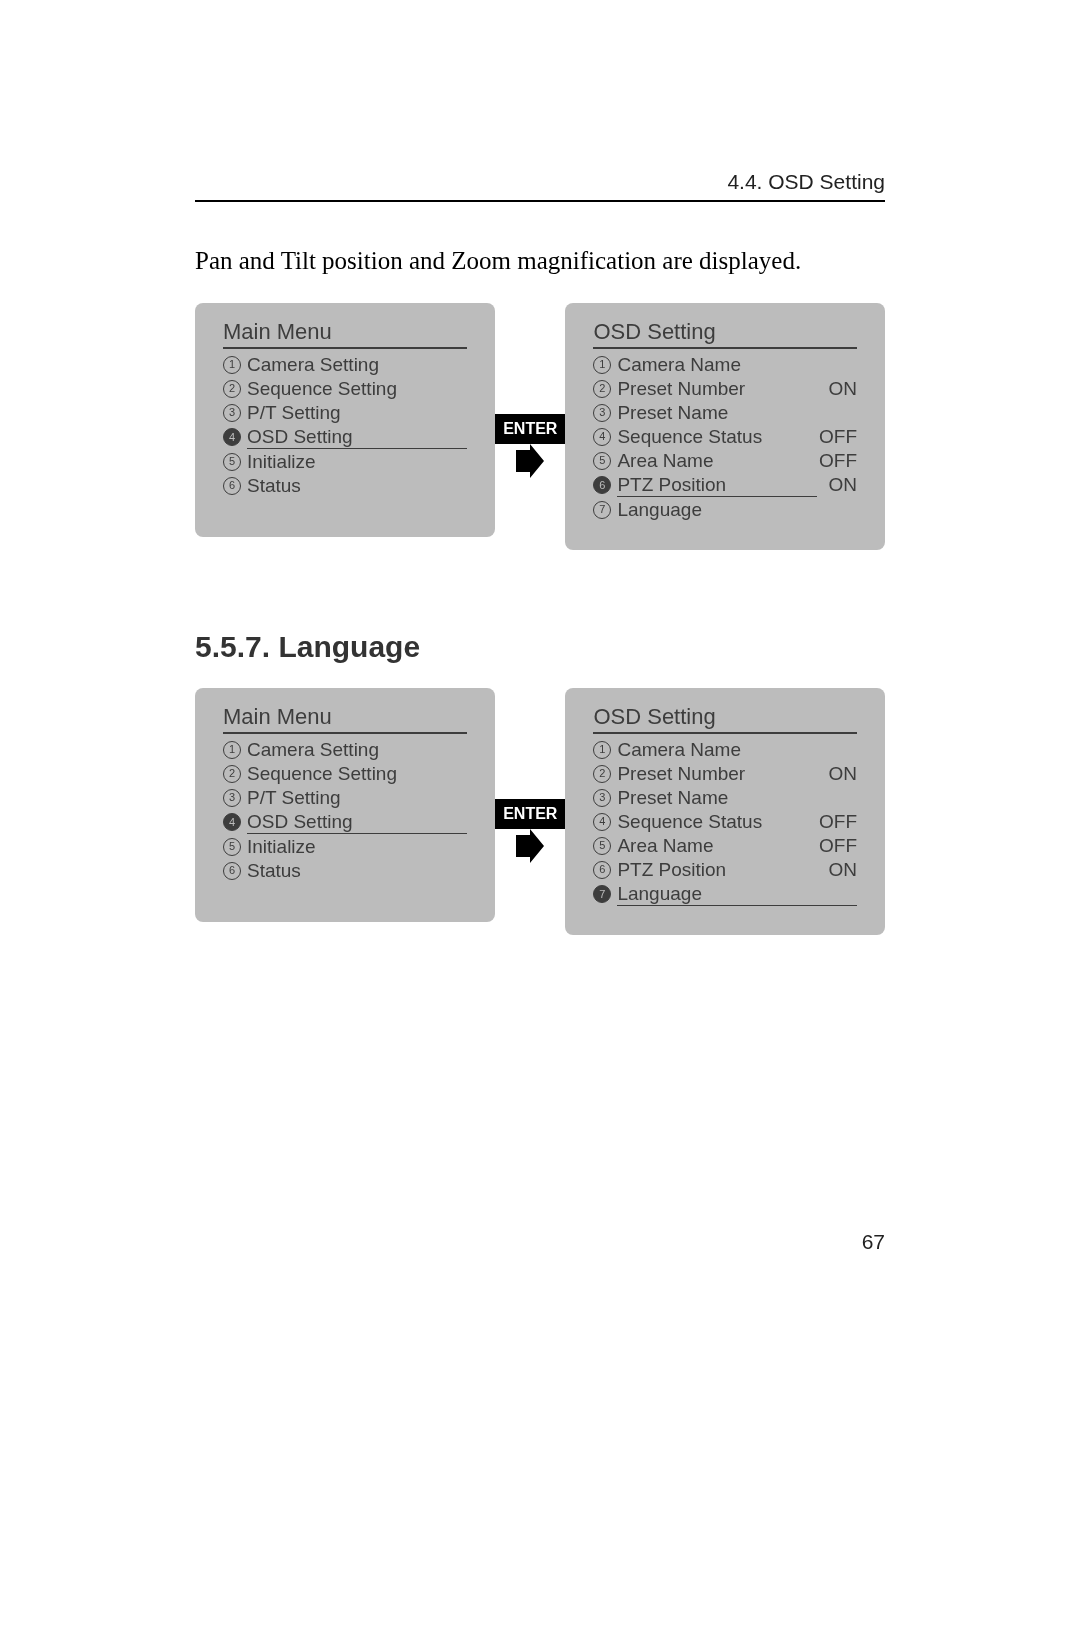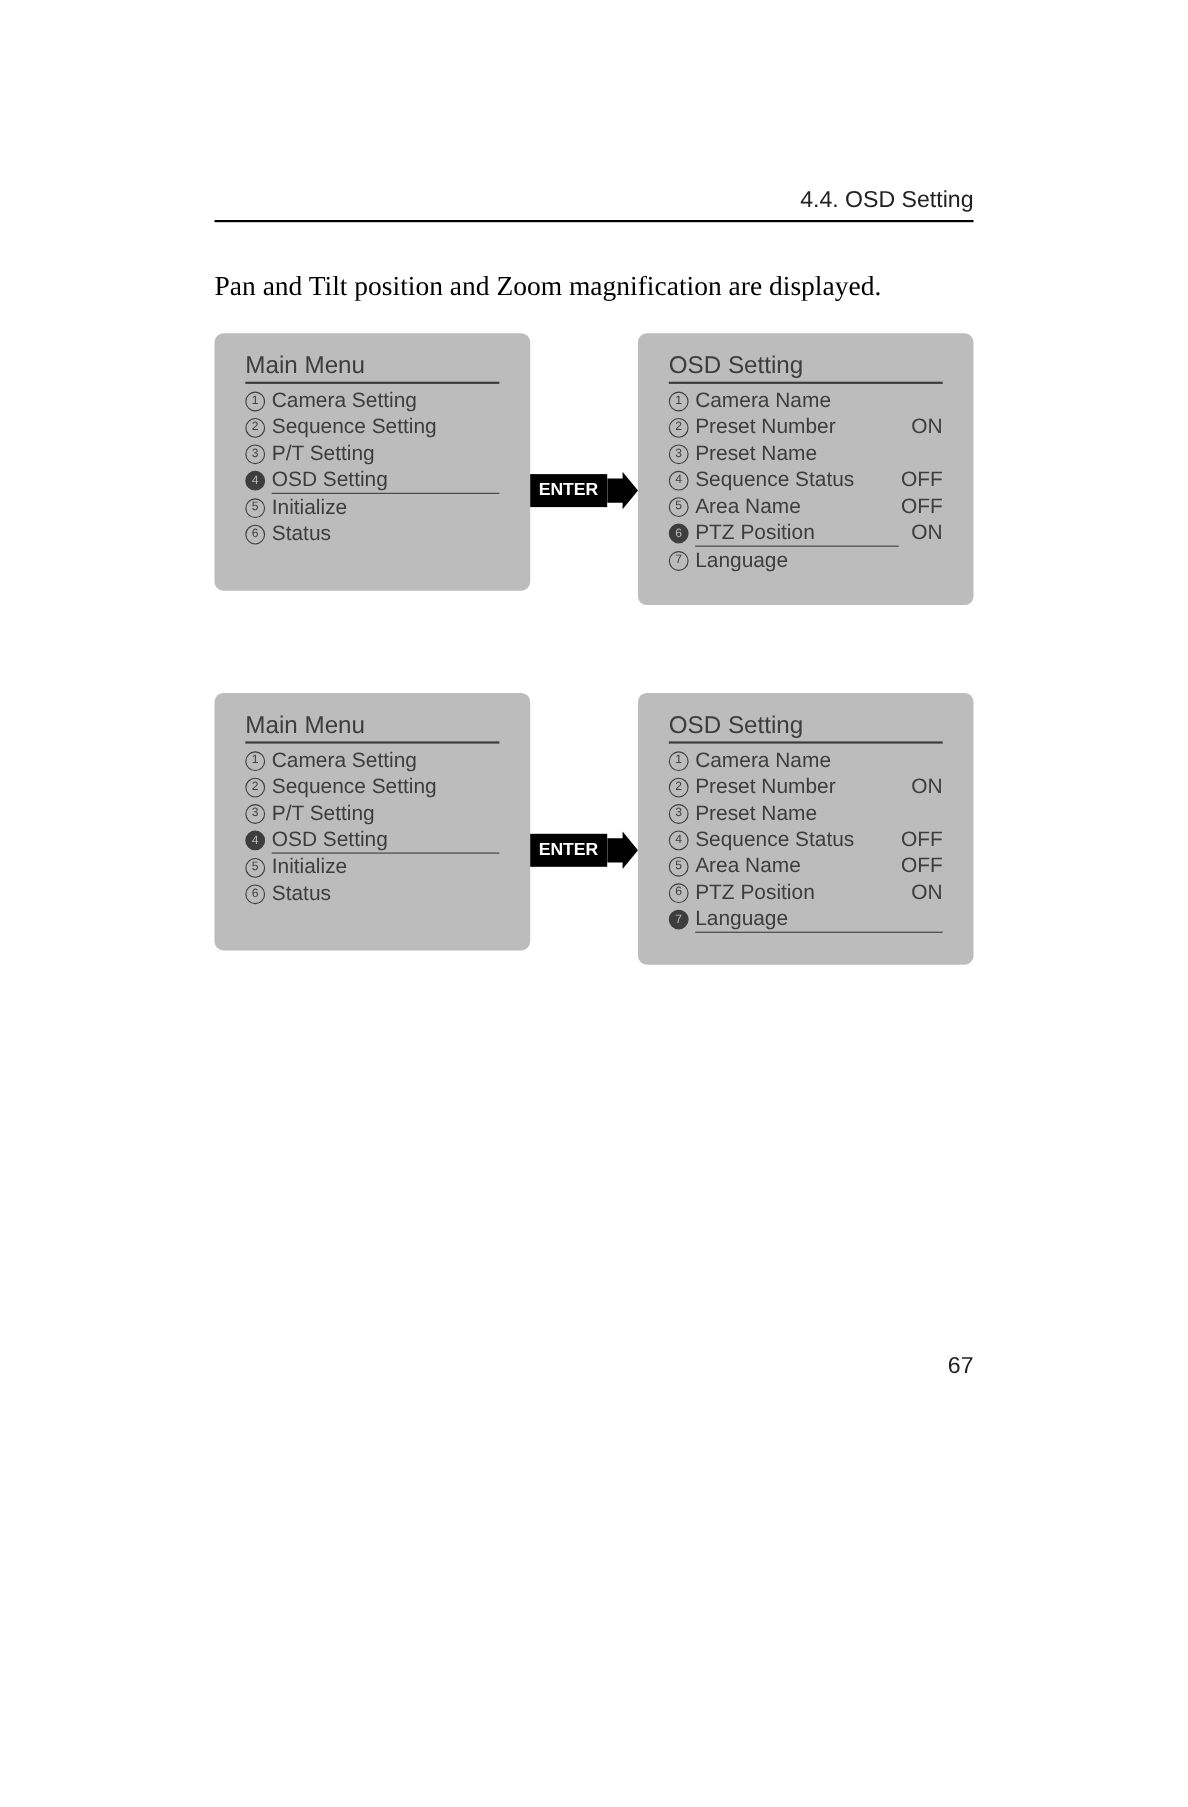--- a/index.html
+++ b/index.html
@@ -84,20 +84,21 @@
     background:#3d3d3d; color:#bcbcbc; border-color:#3d3d3d;
   }
   .menu-label { flex:1 1 auto; }
   .menu-value { flex:0 0 auto; margin-left:6px; }
   li.active .menu-label { border-bottom:1.5px solid #3d3d3d; }
   .enter-arrow {
     align-self:center;
     display:flex;
     align-items:center;
     margin-top:40px;
+    flex-direction:column;
   }
   .enter-key {
     background:#000; color:#fff;
     font-family:Arial, Helvetica, sans-serif;
     font-weight:bold;
     font-size:16px;
     padding:6px 8px;
   }
   .enter-arrow svg { display:block; }
   .page-number {
@@ -188,20 +189,21 @@
             <span class="menu-value">ON</span>
           </li>
           <li>
             <span class="num-icon">7</span>
             <span class="menu-label">Language</span>
           </li>
         </ul>
     </div>
   </div>
 
+  <h2 class="section-heading">5.5.7. Language</h2>
 
   <div class="figure">
     <div class="panel">
       <div class="panel-title">Main Menu</div>
       <ul class="menu-list">
           <li>
             <span class="num-icon">1</span>
             <span class="menu-label">Camera Setting</span>
           </li>
           <li>

